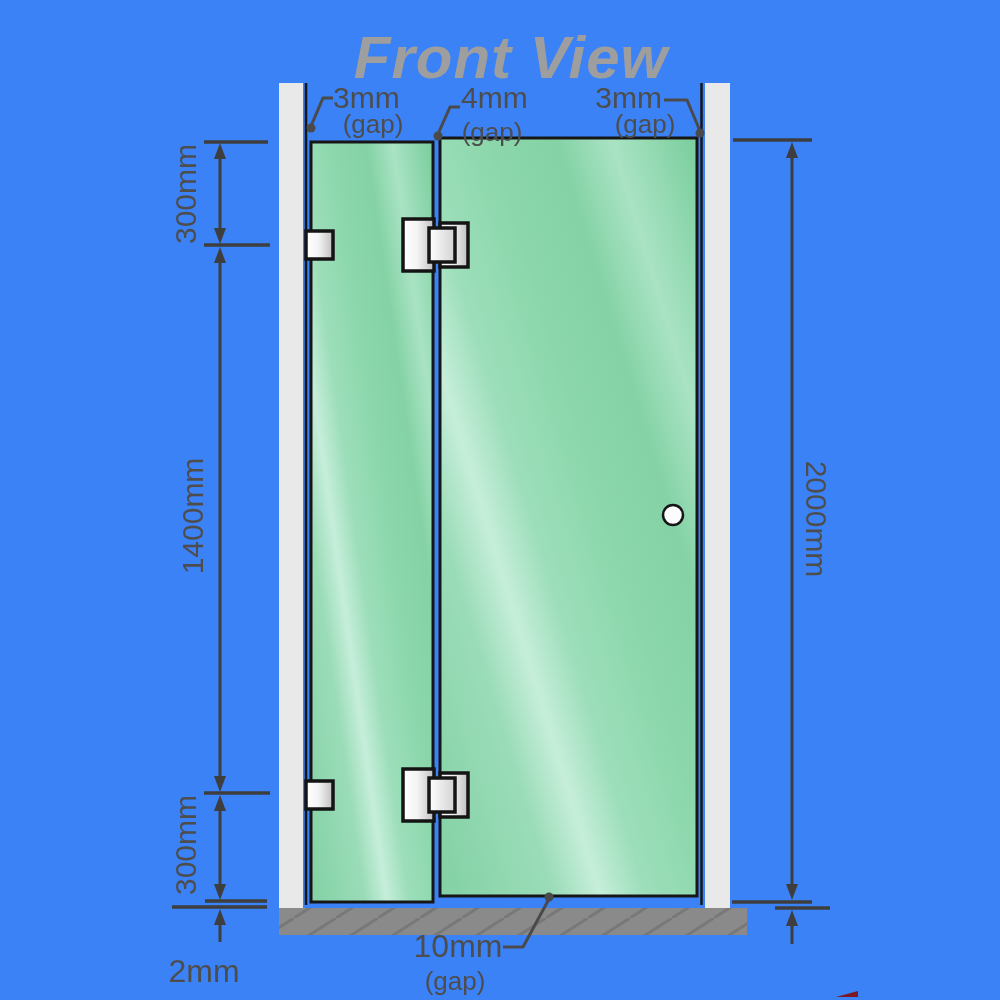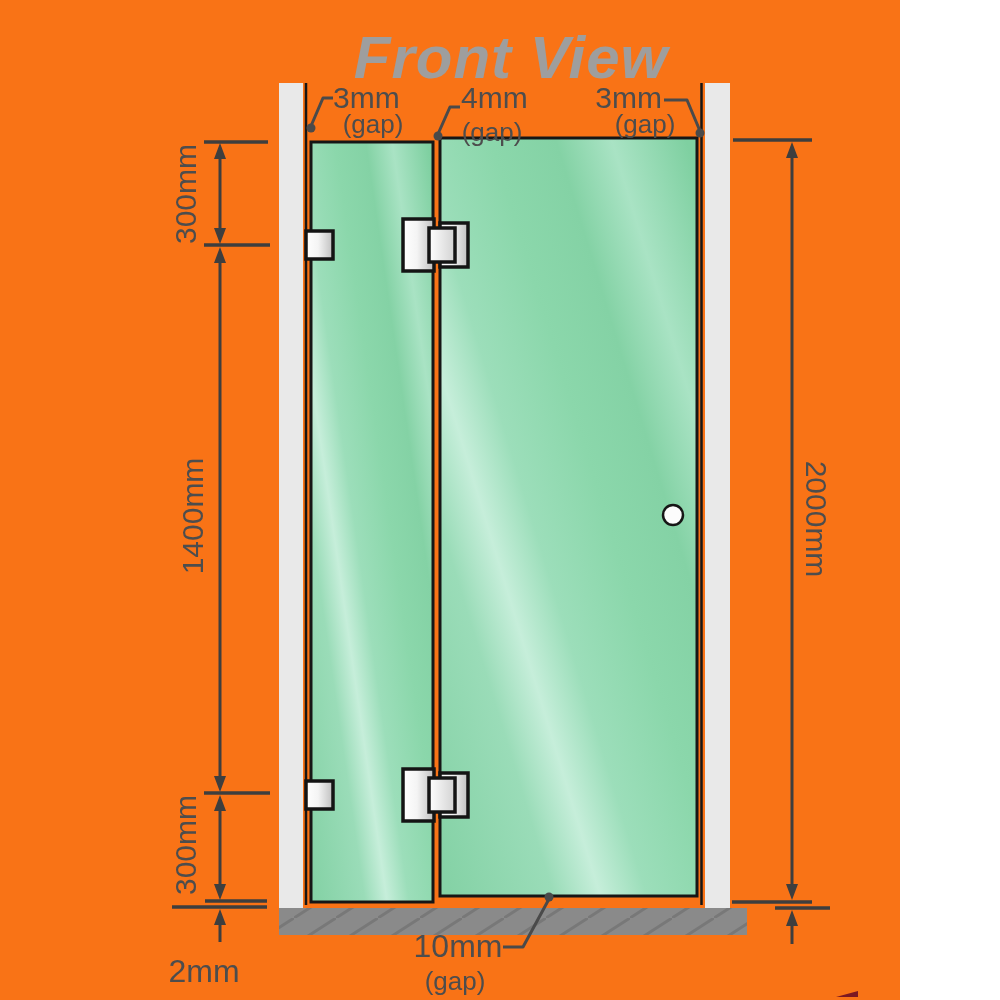--- a/index.html
+++ b/index.html
@@ -1,16 +1,16 @@
 <!DOCTYPE html>
 <html><head>
 <meta charset="utf-8">
 <style>
   html,body{margin:0;padding:0;background:#ffffff;}
-  .stage{position:relative;width:900px;height:1000px;background:#f97316;overflow:hidden;}
+  .stage{position:relative;width:1000px;height:1000px;background:#3b82f6;overflow:hidden;}
   svg{display:block;}
   text{font-family:"Liberation Sans","DejaVu Sans",sans-serif;}
   .t-title{font-style:italic;font-weight:700;font-size:60px;fill:#9e9e9e;letter-spacing:1px;}
   .t-dim{font-size:30px;fill:#4d4d4d;}
   .t-dim-big{font-size:32px;fill:#4d4d4d;}
   .t-gap{font-size:26px;fill:#4d4d4d;}
   .ln{stroke:#3e3e3e;stroke-width:3;fill:none;}
   .tick{stroke:#3e3e3e;stroke-width:3.5;fill:none;}
   .arrow{fill:#3e3e3e;stroke:none;}
   .leader{stroke:#4a4a4a;stroke-width:3;fill:none;stroke-linejoin:round;}

